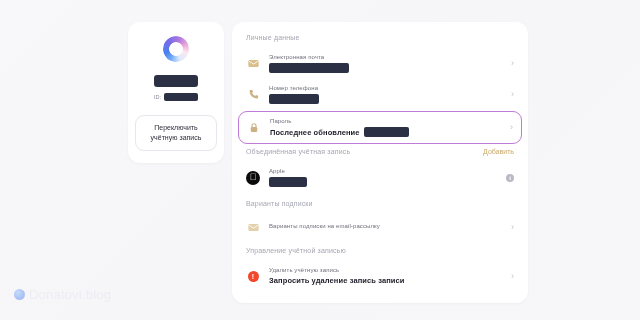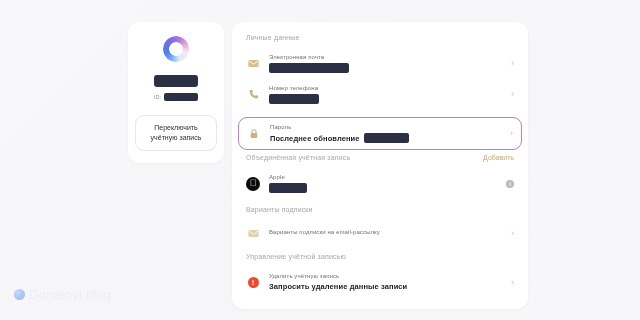--- a/index.html
+++ b/index.html
@@ -157,21 +157,21 @@
   }
   .chev {
     color: #c2c2cc;
     font-size: 9px;
     flex: 0 0 auto;
     line-height: 1;
   }
   .row-pass {
     border: 1.3px solid #c07ad8;
     border-radius: 9px;
-    margin: 7px 6px 4px;
+    margin: 1px 6px 4px;
     padding: 6px 8px;
   }
   .sec-gap { height: 7px; }
   .apple-badge {
     width: 14px;
     height: 14px;
     border-radius: 50%;
     background: #0b0b0b;
     display: flex;
     align-items: center;
@@ -331,21 +331,21 @@
     <div class="sec-gap"></div>
 
     <div class="sec-head">Управление учётной записью</div>
 
     <div class="row">
       <span class="row-icon">
         <span class="del-badge">!</span>
       </span>
       <div class="row-body">
         <div class="row-label">Удалить учётную запись</div>
-        <div class="row-value-text">Запросить удаление данные записи</div>
+        <div class="row-value-text">Запросить удаление запись записи</div>
       </div>
       <span class="chev">›</span>
     </div>
 
   </div>
 </div>
 
 <div class="watermark">
   <span class="wm-dot"></span>
   <span class="wm-text">Donatovi.blog</span>

